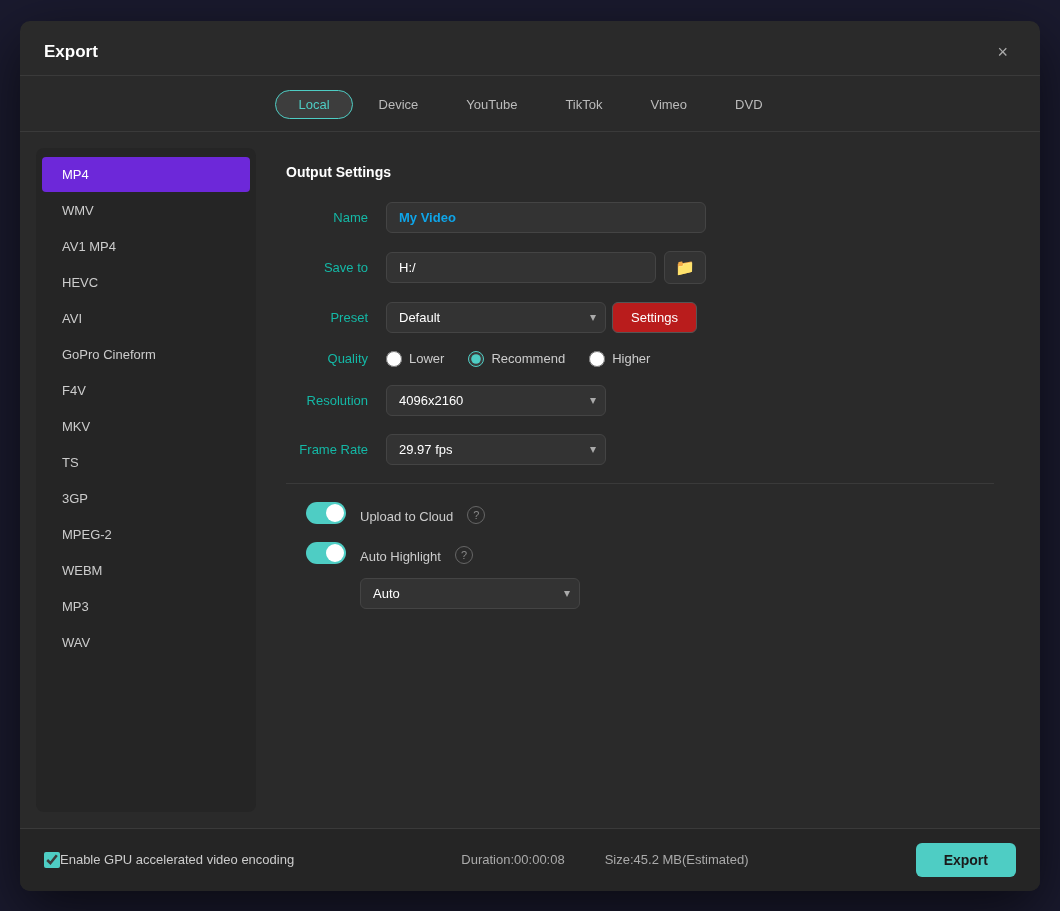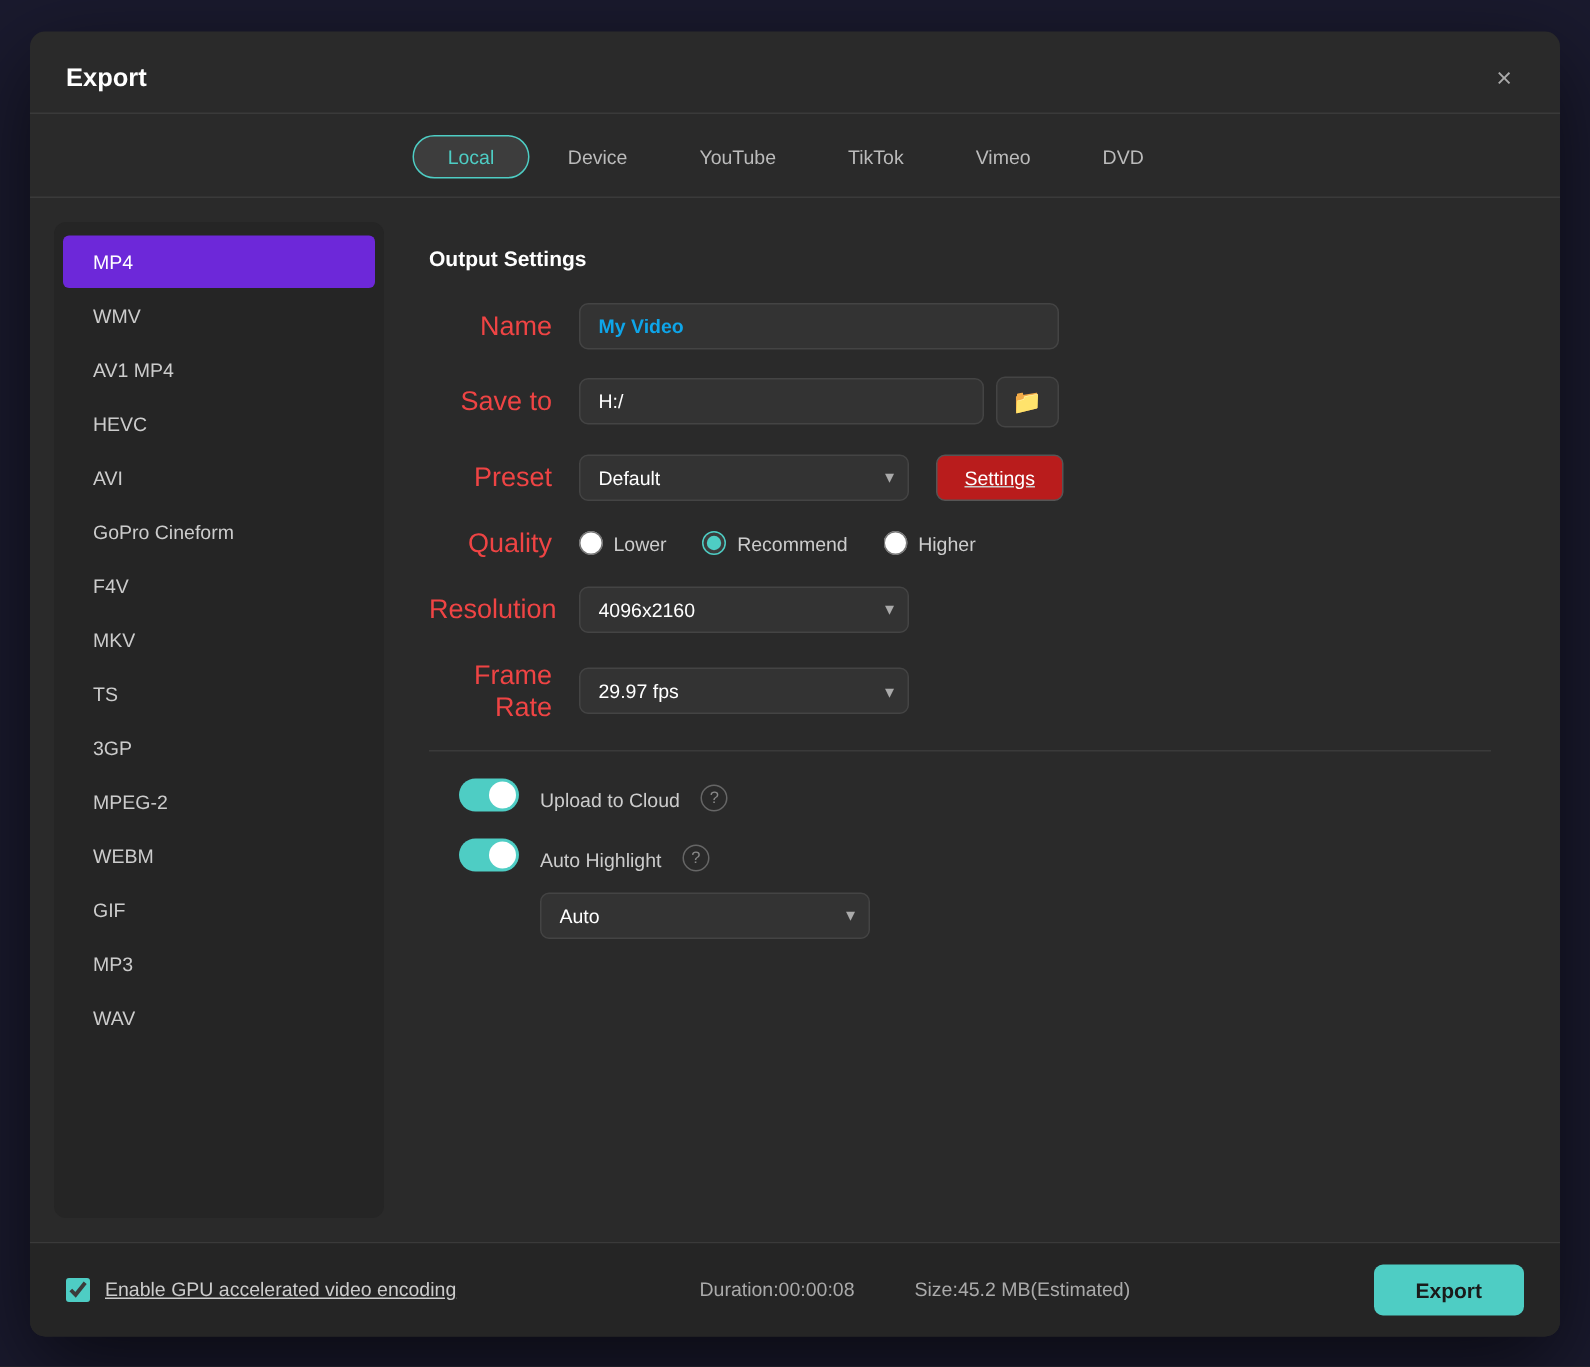--- a/index.html
+++ b/index.html
@@ -117,23 +117,23 @@
 
     .form-row {
       display: flex;
       align-items: center;
       margin-bottom: 18px;
     }
 
     .form-label {
       width: 100px;
       text-align: right;
-      color: #ef4444;
+      color: #14b8a6;
       padding-right: 18px;
-      font-size: 18px;
+      font-size: 13px;
       flex-shrink: 0;
     }
 
     .form-input {
       flex: 1;
       background: #333;
       border: 1px solid #444;
       border-radius: 6px;
       color: #0ea5e9;
       padding: 7px 12px;
@@ -169,22 +169,21 @@
       color: #aaa;
       cursor: pointer;
       padding: 6px 10px;
       font-size: 16px;
     }
 
     .select-wrapper {
       position: relative;
       display: flex;
       align-items: center;
-      gap: 18px;
-      text-decoration: underline;
+      gap: 6px;
     }
 
     .form-select {
       background: #333;
       border: 1px solid #444;
       border-radius: 6px;
       color: #fff;
       padding: 7px 32px 7px 12px;
       font-size: 13px;
       outline: none;
@@ -291,22 +290,21 @@
       justify-content: space-between;
       padding: 14px 24px;
       border-top: 1px solid #3a3a3a;
       background: #252525;
       border-radius: 0 0 10px 10px;
     }
 
     .gpu-checkbox-row {
       display: flex;
       align-items: center;
-      gap: 10px;
-      text-decoration: underline;
+      gap: 0;
     }
 
     .gpu-checkbox {
       width: 16px;
       height: 16px;
       accent-color: #4ecdc4;
       cursor: pointer;
     }
 
     .gpu-label {
@@ -375,21 +373,20 @@
         <div class="format-item">AV1 MP4</div>
         <div class="format-item">HEVC</div>
         <div class="format-item">AVI</div>
         <div class="format-item">GoPro Cineform</div>
         <div class="format-item">F4V</div>
         <div class="format-item">MKV</div>
         <div class="format-item">TS</div>
         <div class="format-item">3GP</div>
         <div class="format-item">MPEG-2</div>
         <div class="format-item">WEBM</div>
-        <div class="format-item">GIF</div>
         <div class="format-item">MP3</div>
         <div class="format-item">WAV</div>
       </div>
 
     <div class="settings-panel">
       <div class="output-settings-title">Output Settings</div>
 
       <div class="form-row">
         <span class="form-label">Name</span>
         <input class="form-input" type="text" value="My Video" style="">

